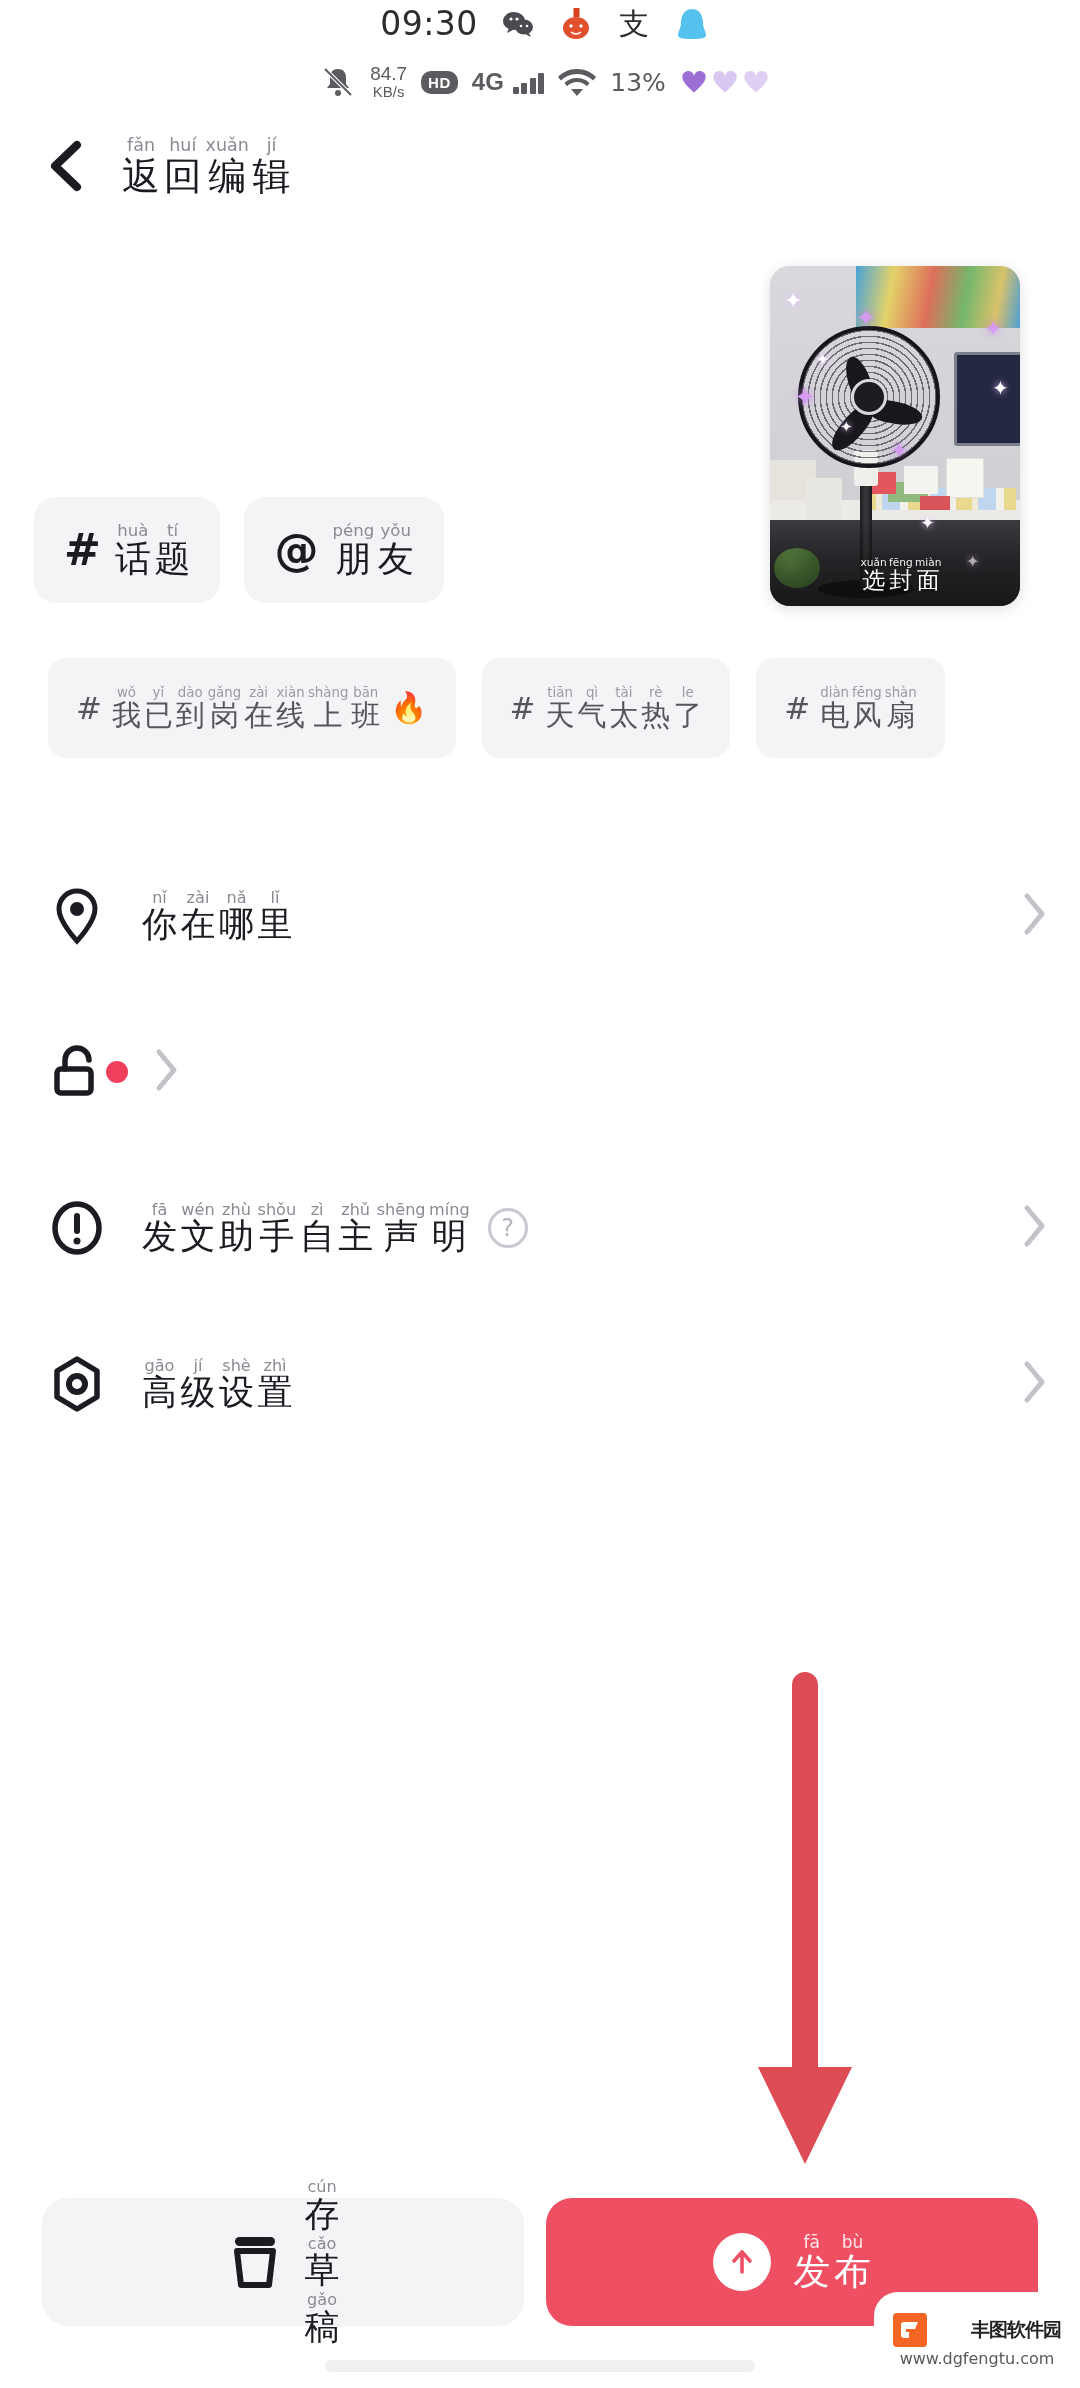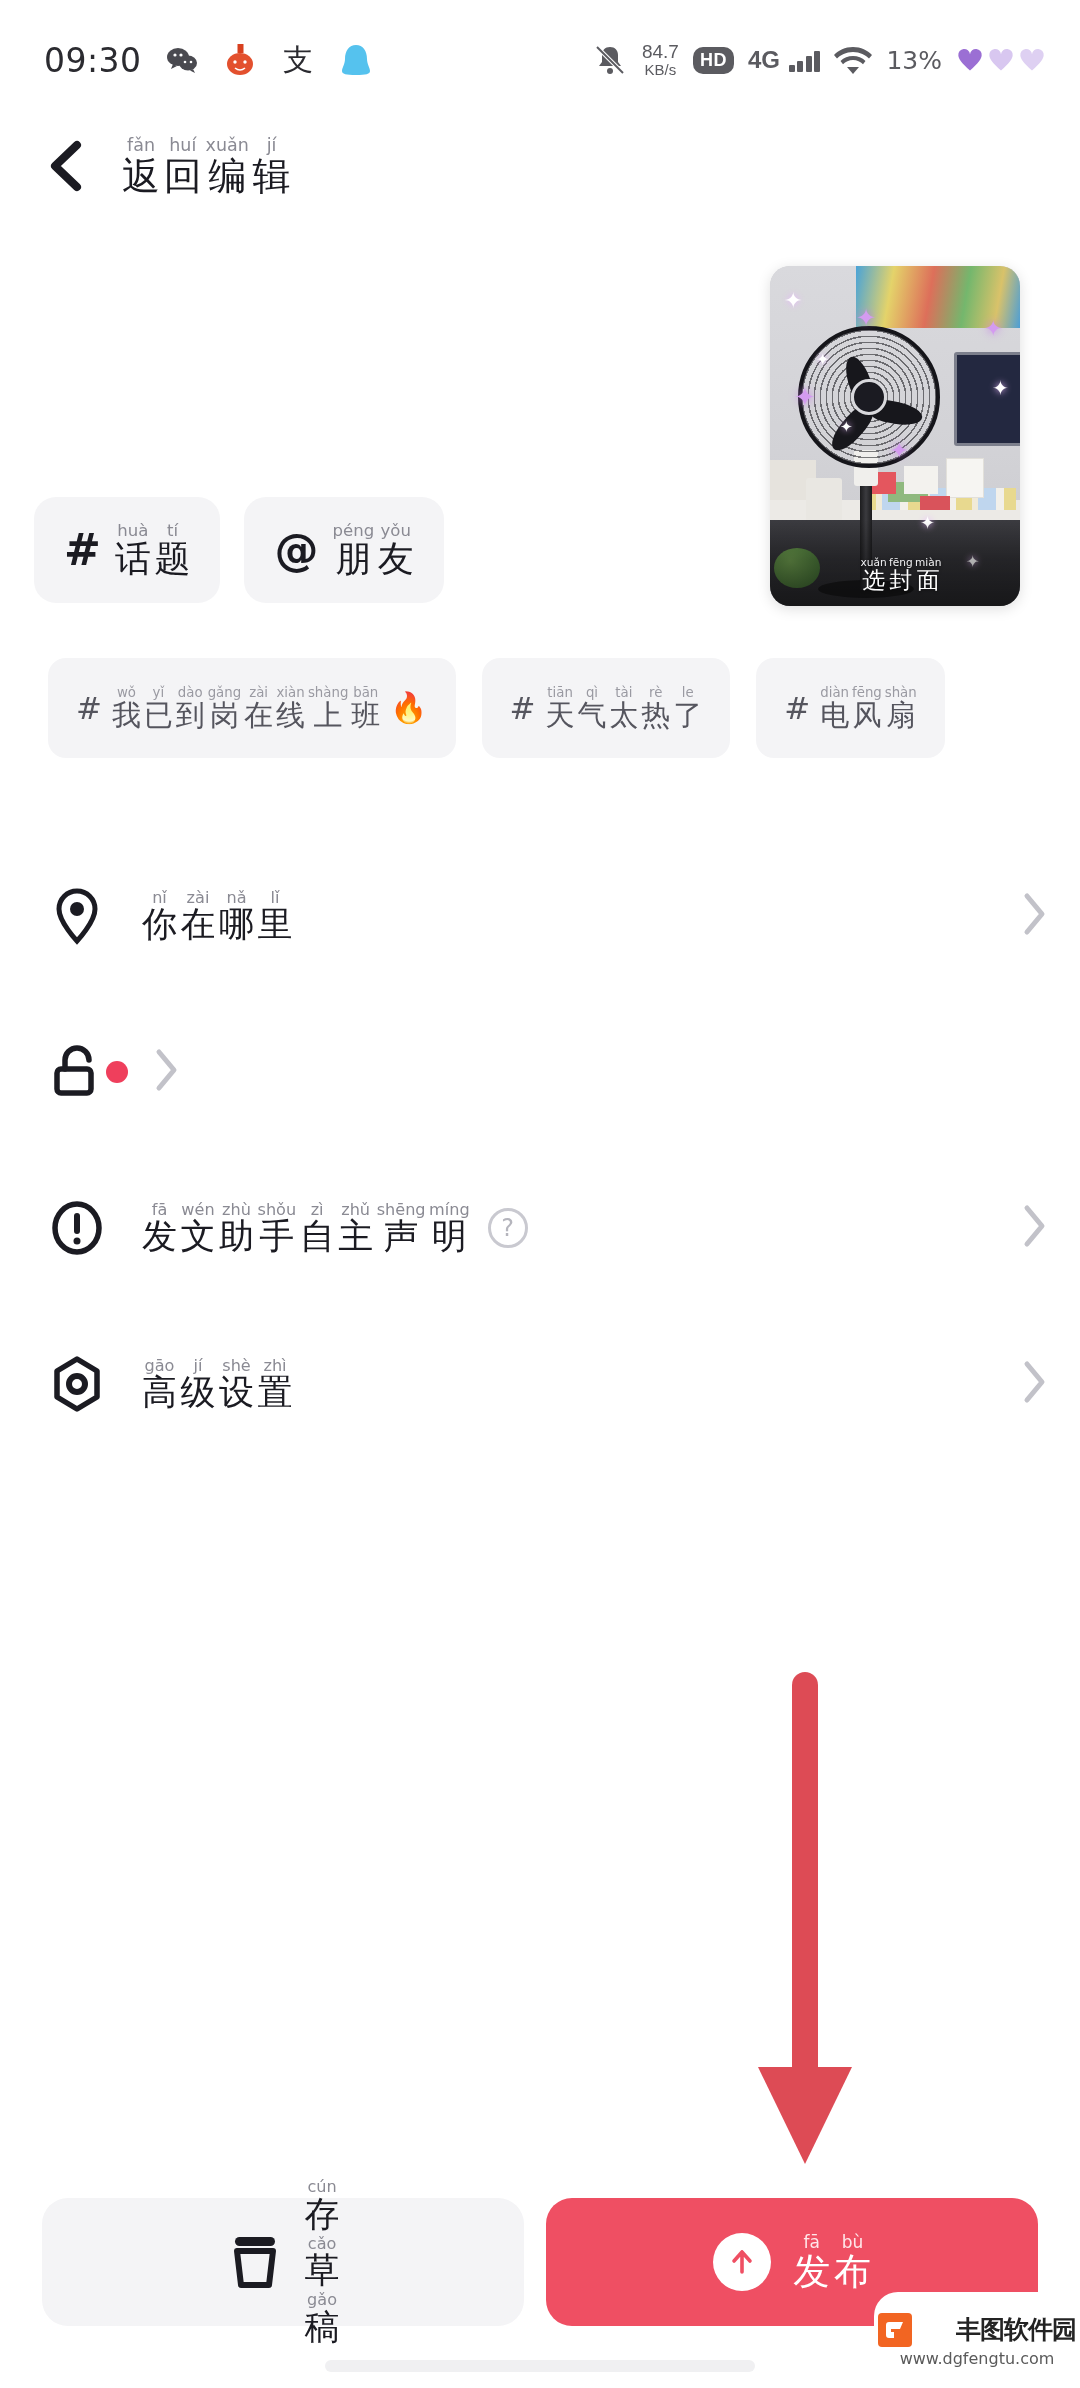--- a/index.html
+++ b/index.html
@@ -8,34 +8,35 @@
     font-family:"Liberation Sans", sans-serif;
     background:#ffffff;
     position:relative;
     overflow:hidden;
     color:#1b1b22;
   }
   .phone{ position:absolute; inset:0; background:#fff; }
 
   
   .statusbar{
-    position:absolute; top:12px; left:0; right:0; height:96px;
+    position:absolute; top:4px; left:0; right:0; height:96px;
     display:flex; align-items:center; justify-content:space-between;
     padding:0 34px 0 44px;
+    flex-direction:column;
   }
   .sb-left{ display:flex; align-items:center; gap:22px; }
   .sb-time{ font-size:33px; letter-spacing:.5px; color:#2b2b30; font-family:"DejaVu Sans", sans-serif; }
   .sb-right{ display:flex; align-items:center; gap:14px; }
   .app-ico{ width:36px; height:36px; display:block; }
 
   .netspeed{ display:flex; flex-direction:column; align-items:center; line-height:1.05; color:#5b5b60; }
   .netspeed .n1{ font-size:19px; }
   .netspeed .n2{ font-size:15px; }
   .hd-badge{
-    background:#5b5b60; color:#fff; font-size:18px; font-weight:bold;
+    background:#5b5b60; color:#fff; font-size:15px; font-weight:bold;
     border-radius:10px; padding:3px 7px; letter-spacing:.5px;
   }
   .g4{ display:flex; align-items:flex-end; gap:9px; }
   .g4 .lbl{ font-size:24px; font-weight:bold; color:#5b5b60; line-height:1; }
   .bars{ display:flex; align-items:flex-end; gap:2.5px; height:22px; }
   .bars i{ width:6px; background:#5b5b60; border-radius:1px; display:block; }
   .battery{ font-size:25px; color:#5b5b60; font-family:"DejaVu Sans", sans-serif;}
   .hearts{ display:flex; gap:3px; align-items:center;}
 
   
@@ -143,21 +144,21 @@
 
   .homebar{ position:absolute; left:50%; transform:translateX(-50%); bottom:16px; width:430px; height:12px; border-radius:6px; background:#f0f0f2; }
 
   
   .watermark{
     position:absolute; right:0; bottom:0; width:206px; height:96px;
     background:#fff; border-top-left-radius:24px;
     display:flex; flex-direction:column; align-items:center; justify-content:center; gap:2px;
   }
   .wm-row{ display:flex; align-items:center; gap:8px; }
-  .wm-name{ font-size:25px; font-weight:bold; color:#232323; font-family:Liberation Serif, serif; letter-spacing:-1px;margin-left:36px; }
+  .wm-name{ font-size:19px; font-weight:bold; color:#232323; font-family:Liberation Serif, serif; letter-spacing:-1px;margin-left:36px; }
   .wm-url{ font-size:16px; color:#5a5a5a; font-family:"DejaVu Sans", sans-serif; }
 </style>
 </head>
 <body>
 
 <div class="phone">
 
   <div class="statusbar">
     <div class="sb-left">
       <span class="sb-time">09:30</span>

